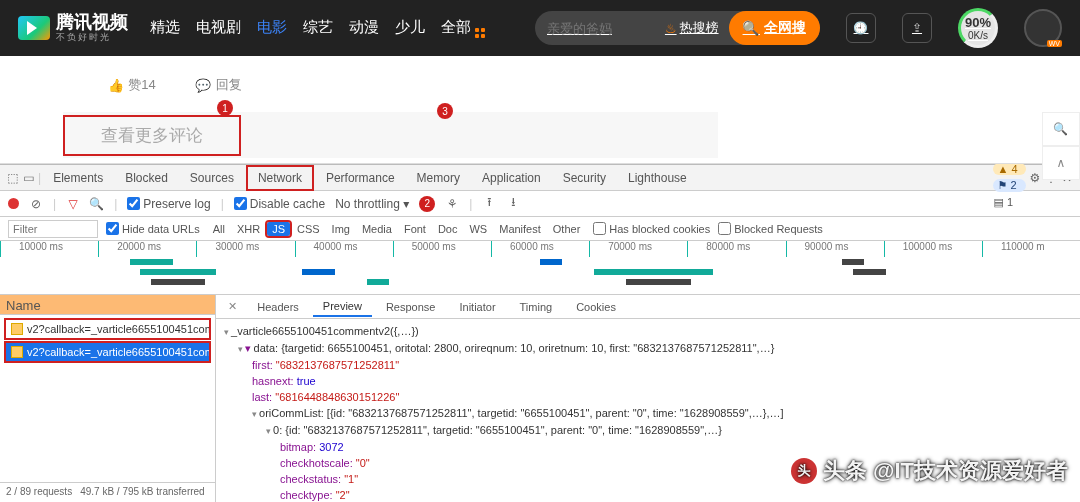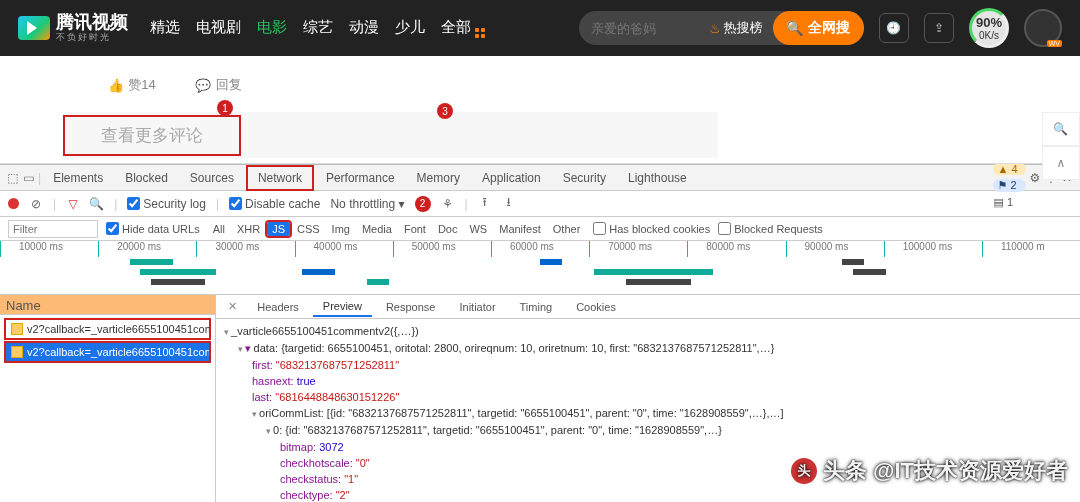--- a/index.html
+++ b/index.html
@@ -7,24 +7,24 @@
 
 
 .topnav { height: 56px; background: #222; display: flex; align-items: center; padding: 0 18px; color: #fff; position: relative; }
 .logo { display: flex; align-items: center; gap: 6px; margin-right: 22px; }
 .logo-mark { width: 32px; height: 24px; background: linear-gradient(135deg, #21c7f7 0%, #1cc979 60%, #ff9800 100%); border-radius: 4px; position: relative; }
 .logo-mark::after { content: ""; position: absolute; left: 9px; top: 5px; border-left: 10px solid #fff; border-top: 7px solid transparent; border-bottom: 7px solid transparent; }
 .logo-text { font-size: 18px; font-weight: bold; line-height: 1; }
 .logo-sub { font-size: 9px; color: #aaa; letter-spacing: 2px; }
 .nav-items { display: flex; gap: 16px; font-size: 15px; }
 .nav-items span { cursor: pointer; }
-.nav-items .active { color: #22c55e; }
+.nav-items .active { color: #3b82f6; }
 .grid-icon { display: inline-grid; grid-template-columns: 4px 4px; gap: 2px; margin-left: 4px; }
 .grid-icon i { width: 4px; height: 4px; background: #ff7b00; border-radius: 1px; }
-.nav-right { margin-left: auto; display: flex; align-items: center; gap: 15px; }
+.nav-right { margin-left: auto; display: flex; align-items: center; gap: 26px; text-decoration: underline; }
 .search { display: flex; align-items: center; background: #444; border-radius: 18px; height: 34px; }
 .search input { background: transparent; border: none; color: #ccc; padding: 0 12px; width: 120px; font-size: 13px; outline: none; }
 .hot { color: #fff; font-size: 13px; padding: 0 10px; display: flex; align-items: center; gap: 3px; }
 .flame { color: #ff7b00; }
 .search-btn { background: #ff7b00; height: 34px; border-radius: 18px; padding: 0 14px; display: flex; align-items: center; gap: 4px; font-size: 14px; font-weight: bold; }
 .icon-btn { width: 30px; height: 30px; border: 1px solid #555; border-radius: 6px; display: flex; align-items: center; justify-content: center; color: #ccc; cursor: pointer; }
 .speed-widget { width: 40px; height: 40px; border-radius: 50%; border: 3px solid #4cd864; border-right-color: #eee; border-bottom-color: #eee; display: flex; flex-direction: column; align-items: center; justify-content: center; font-size: 10px; color: #333; background: #e5e5e5; }
 .speed-widget .pct { font-size: 13px; font-weight: bold; }
 .avatar { width: 38px; height: 38px; border-radius: 50%; background: #333 center/cover; border: 2px solid #555; position: relative; }
 .avatar .vip { position: absolute; bottom: -2px; right: -2px; background: #ff7b00; color: #fff; font-size: 7px; padding: 0 2px; border-radius: 2px; }
@@ -194,21 +194,21 @@
 
   <div class="dt-toolbar">
     <span class="rec"></span>
     <span class="tb-ic">⊘</span>
     <span style="color:#ccc">|</span>
     <span class="tb-ic" style="color:#d33">▽</span>
     <span class="tb-ic">🔍</span>
     <span style="color:#ccc">|</span>
     <label class="chk">
         <input type="checkbox" checked="" style="">
-        <span>Security log</span>
+        <span>Preserve log</span>
       </label>
     <span style="color:#ccc">|</span>
     <label class="chk">
         <input type="checkbox" checked="" style="">
         <span>Disable cache</span>
       </label>
     <span><span>No throttling</span> ▾</span>
     <span class="badge" style="position:static;display:inline-flex;">2</span>
     <span class="tb-ic">⚘</span>
     <span style="color:#ccc">|</span>
@@ -279,20 +279,24 @@
     </div>
   </div>
 
   <div class="split">
     <div class="reqlist">
       <div class="hdr">Name</div>
       <div class="items">
         <div class="req">v2?callback=_varticle6655100451commentv2...</div>
         <div class="req sel">v2?callback=_varticle6655100451commentv2...</div>
       </div>
+      <div class="status">
+        <span>2 / 89 requests</span>
+        <span>49.7 kB / 795 kB transferred</span>
+      </div>
     </div>
 
     <div class="detail">
       <div class="detail-tabs">
         <span class="x">✕</span>
         <span>Headers</span>
         <span class="act">Preview</span>
         <span>Response</span>
         <span>Initiator</span>
         <span>Timing</span>

